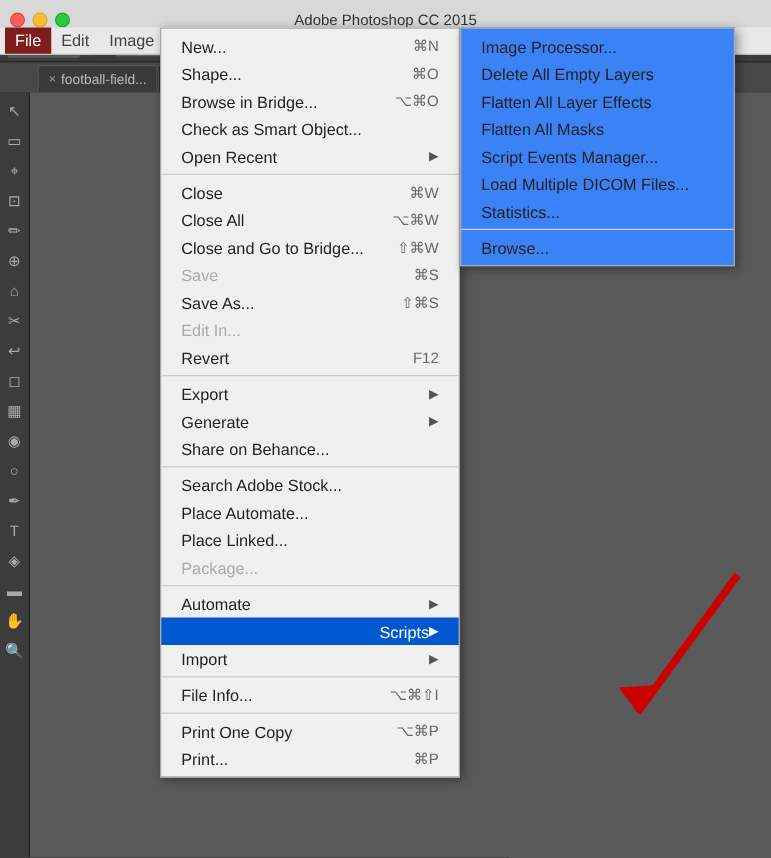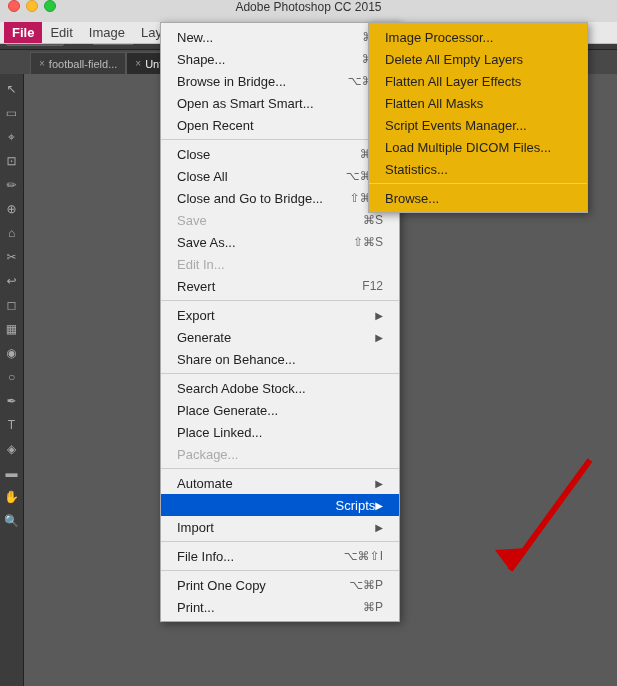--- a/index.html
+++ b/index.html
@@ -28,23 +28,22 @@
       padding: 0 8px;
       height: 100%;
       display: flex;
       align-items: center;
       color: #404040;
       font-size: 13px;
       cursor: pointer;
       white-space: nowrap;
     }
     .menu-bar-item.active {
-      background: #be185d;
+      background: #7f1d1d;
       color: white;
-      font-weight: bold;
     }
 
     
     .toolbar {
       display: flex;
       align-items: center;
       height: 28px;
       background: #3c3c3c;
       border-bottom: 1px solid #222;
       padding: 0 6px;
@@ -157,21 +156,20 @@
     .dropdown-menu {
       position: absolute;
       top: 22px;
       left: 128px;
       background: #f0f0f0;
       border: 1px solid #aaa;
       box-shadow: 2px 2px 8px rgba(0,0,0,0.4);
       z-index: 1000;
       min-width: 240px;
       padding: 3px 0;
-      margin-left: 32px;
     }
     .menu-item {
       display: flex;
       align-items: center;
       justify-content: space-between;
       padding: 3px 16px 3px 16px;
       color: #222;
       cursor: pointer;
       white-space: nowrap;
       font-size: 13px;
@@ -202,21 +200,21 @@
       height: 1px;
       background: #ccc;
       margin: 3px 0;
     }
 
     
     .submenu {
       position: absolute;
       top: 22px;
       left: 368px;
-      background: #eab308;
+      background: #3b82f6;
       border: 1px solid #aaa;
       box-shadow: 2px 2px 8px rgba(0,0,0,0.4);
       z-index: 1001;
       min-width: 220px;
       padding: 3px 0;
     }
     .submenu .menu-item {
       padding: 3px 16px;
     }
 
@@ -228,20 +226,21 @@
     }
 
     
     .window-title {
       position: absolute;
       top: 0;
       left: 0;
       right: 0;
       height: 32px;
       display: flex;
+      align-items: center;
       justify-content: center;
       background: #d8d8d8;
       font-size: 12px;
       color: #333;
       border-bottom: 1px solid #bbb;
     }
     .window-controls {
       position: absolute;
       left: 8px;
       display: flex;
@@ -345,21 +344,21 @@
   </div>
   <div class="menu-item">
     <span>Shape...</span>
     <span class="shortcut">⌘O</span>
   </div>
   <div class="menu-item">
     <span>Browse in Bridge...</span>
     <span class="shortcut">⌥⌘O</span>
   </div>
   <div class="menu-item">
-    <span>Open as Smart Smart...</span>
+    <span>Check as Smart Object...</span>
     <span class="shortcut"></span>
   </div>
   <div class="menu-item">
     <span>Open Recent</span>
     <span class="submenu-arrow">▶</span>
   </div>
   <div class="menu-separator"></div>
   <div class="menu-item">
     <span>Close</span>
     <span class="shortcut">⌘W</span>
@@ -400,21 +399,21 @@
   <div class="menu-item">
     <span>Share on Behance...</span>
     <span class="shortcut"></span>
   </div>
   <div class="menu-separator"></div>
   <div class="menu-item">
     <span>Search Adobe Stock...</span>
     <span class="shortcut"></span>
   </div>
   <div class="menu-item">
-    <span>Place Generate...</span>
+    <span>Place Automate...</span>
     <span class="shortcut"></span>
   </div>
   <div class="menu-item">
     <span>Place Linked...</span>
     <span class="shortcut"></span>
   </div>
   <div class="menu-item disabled">
     <span>Package...</span>
     <span class="shortcut"></span>
   </div>

